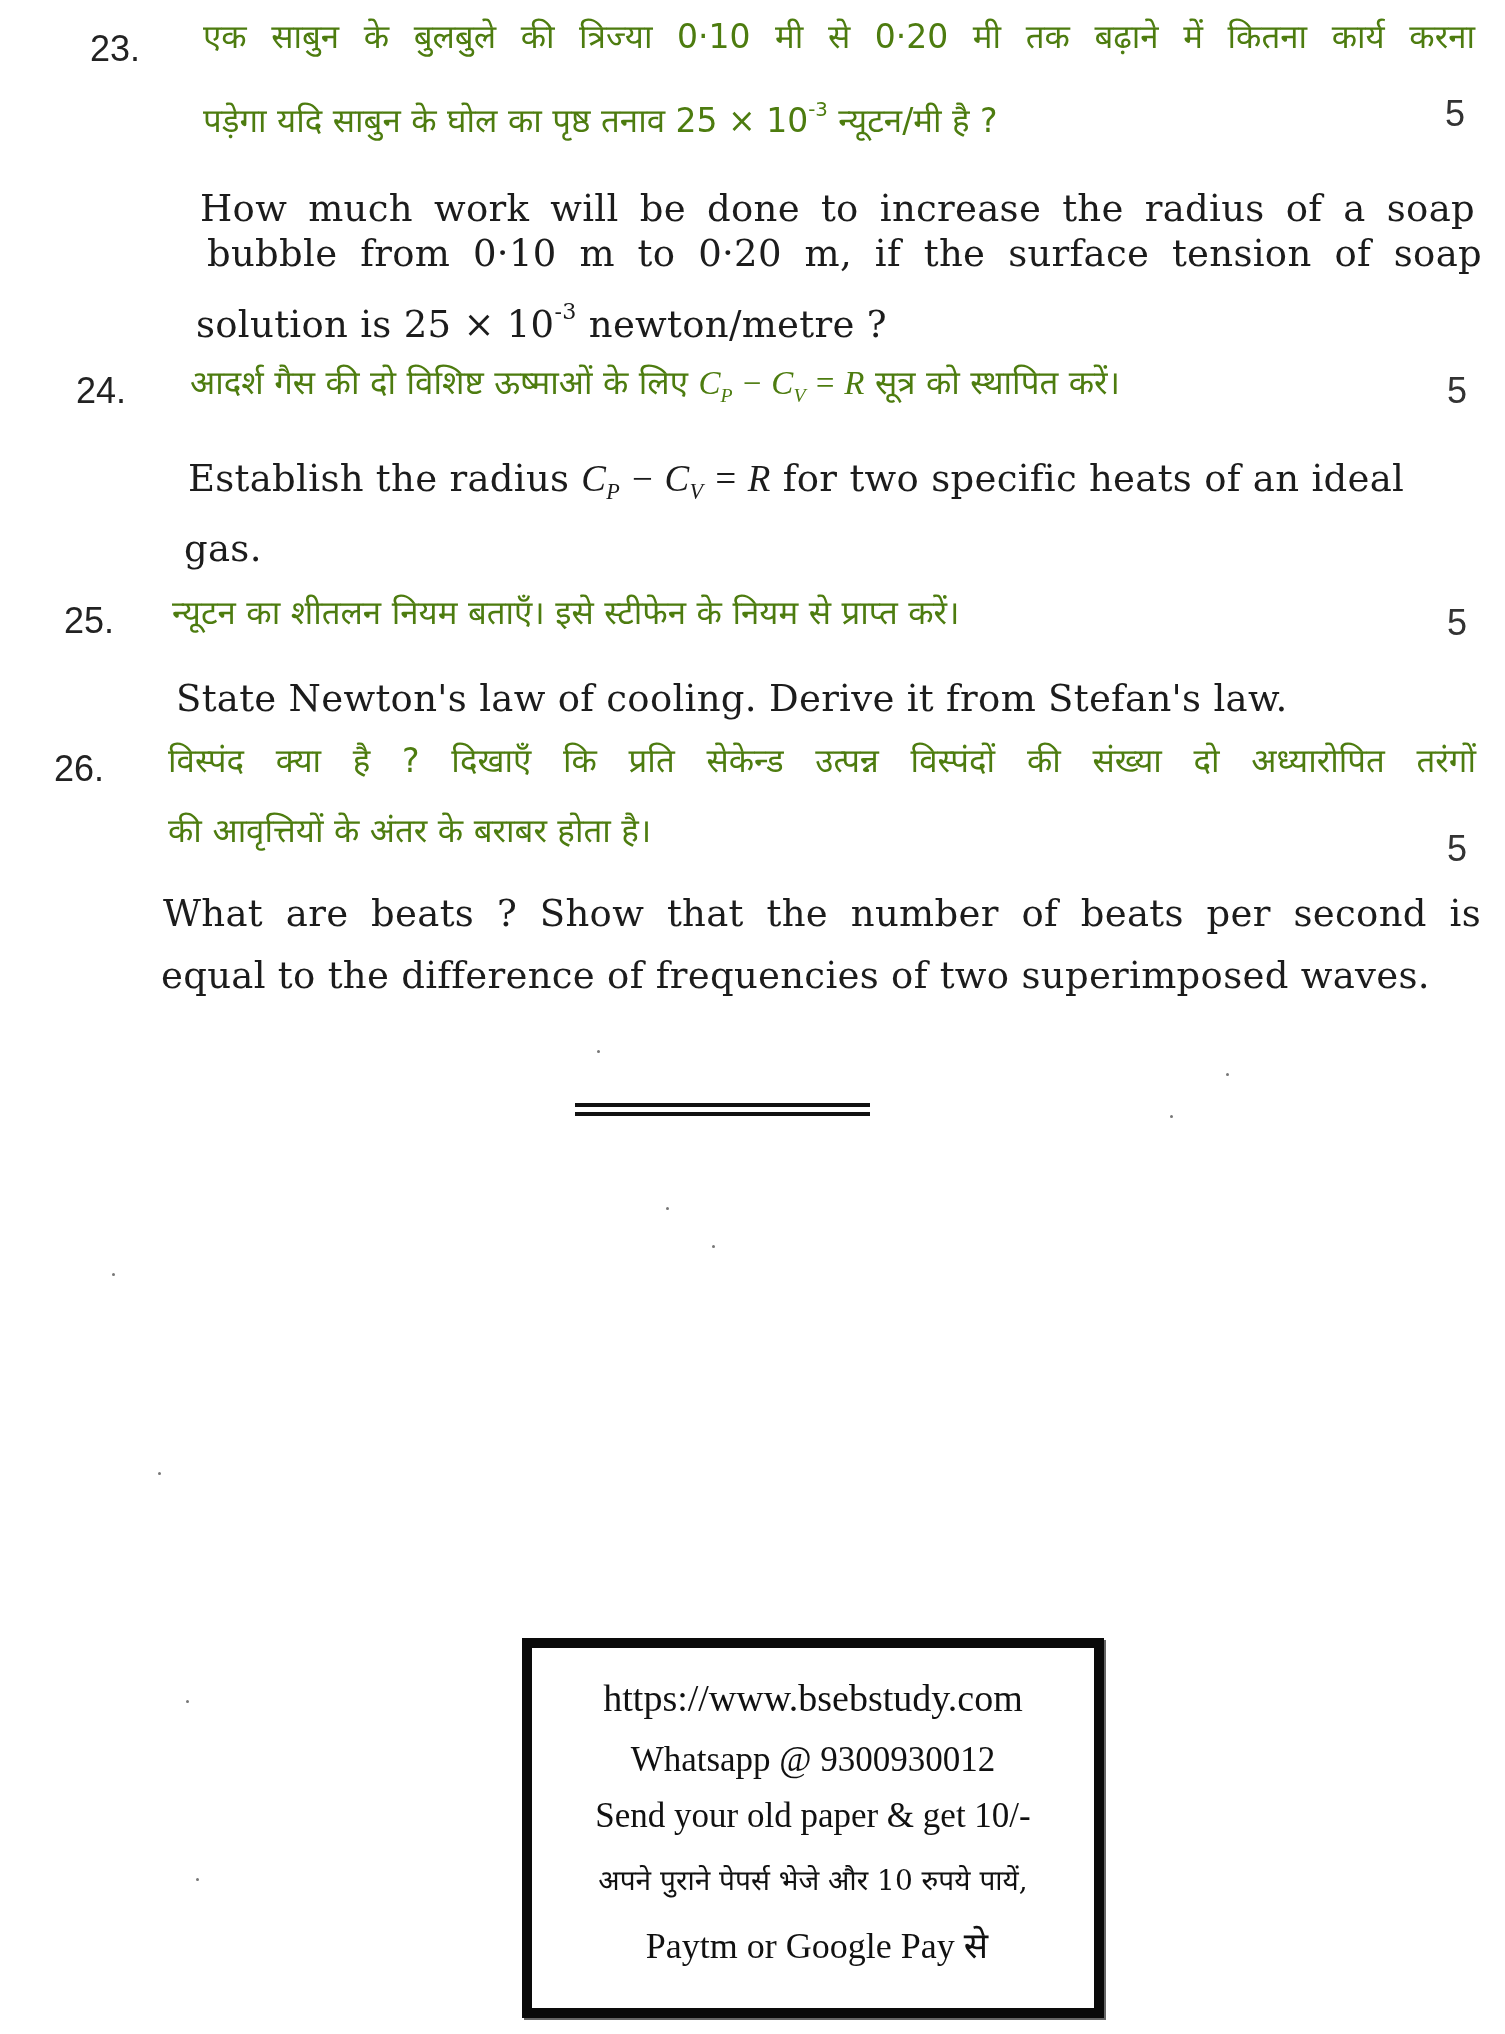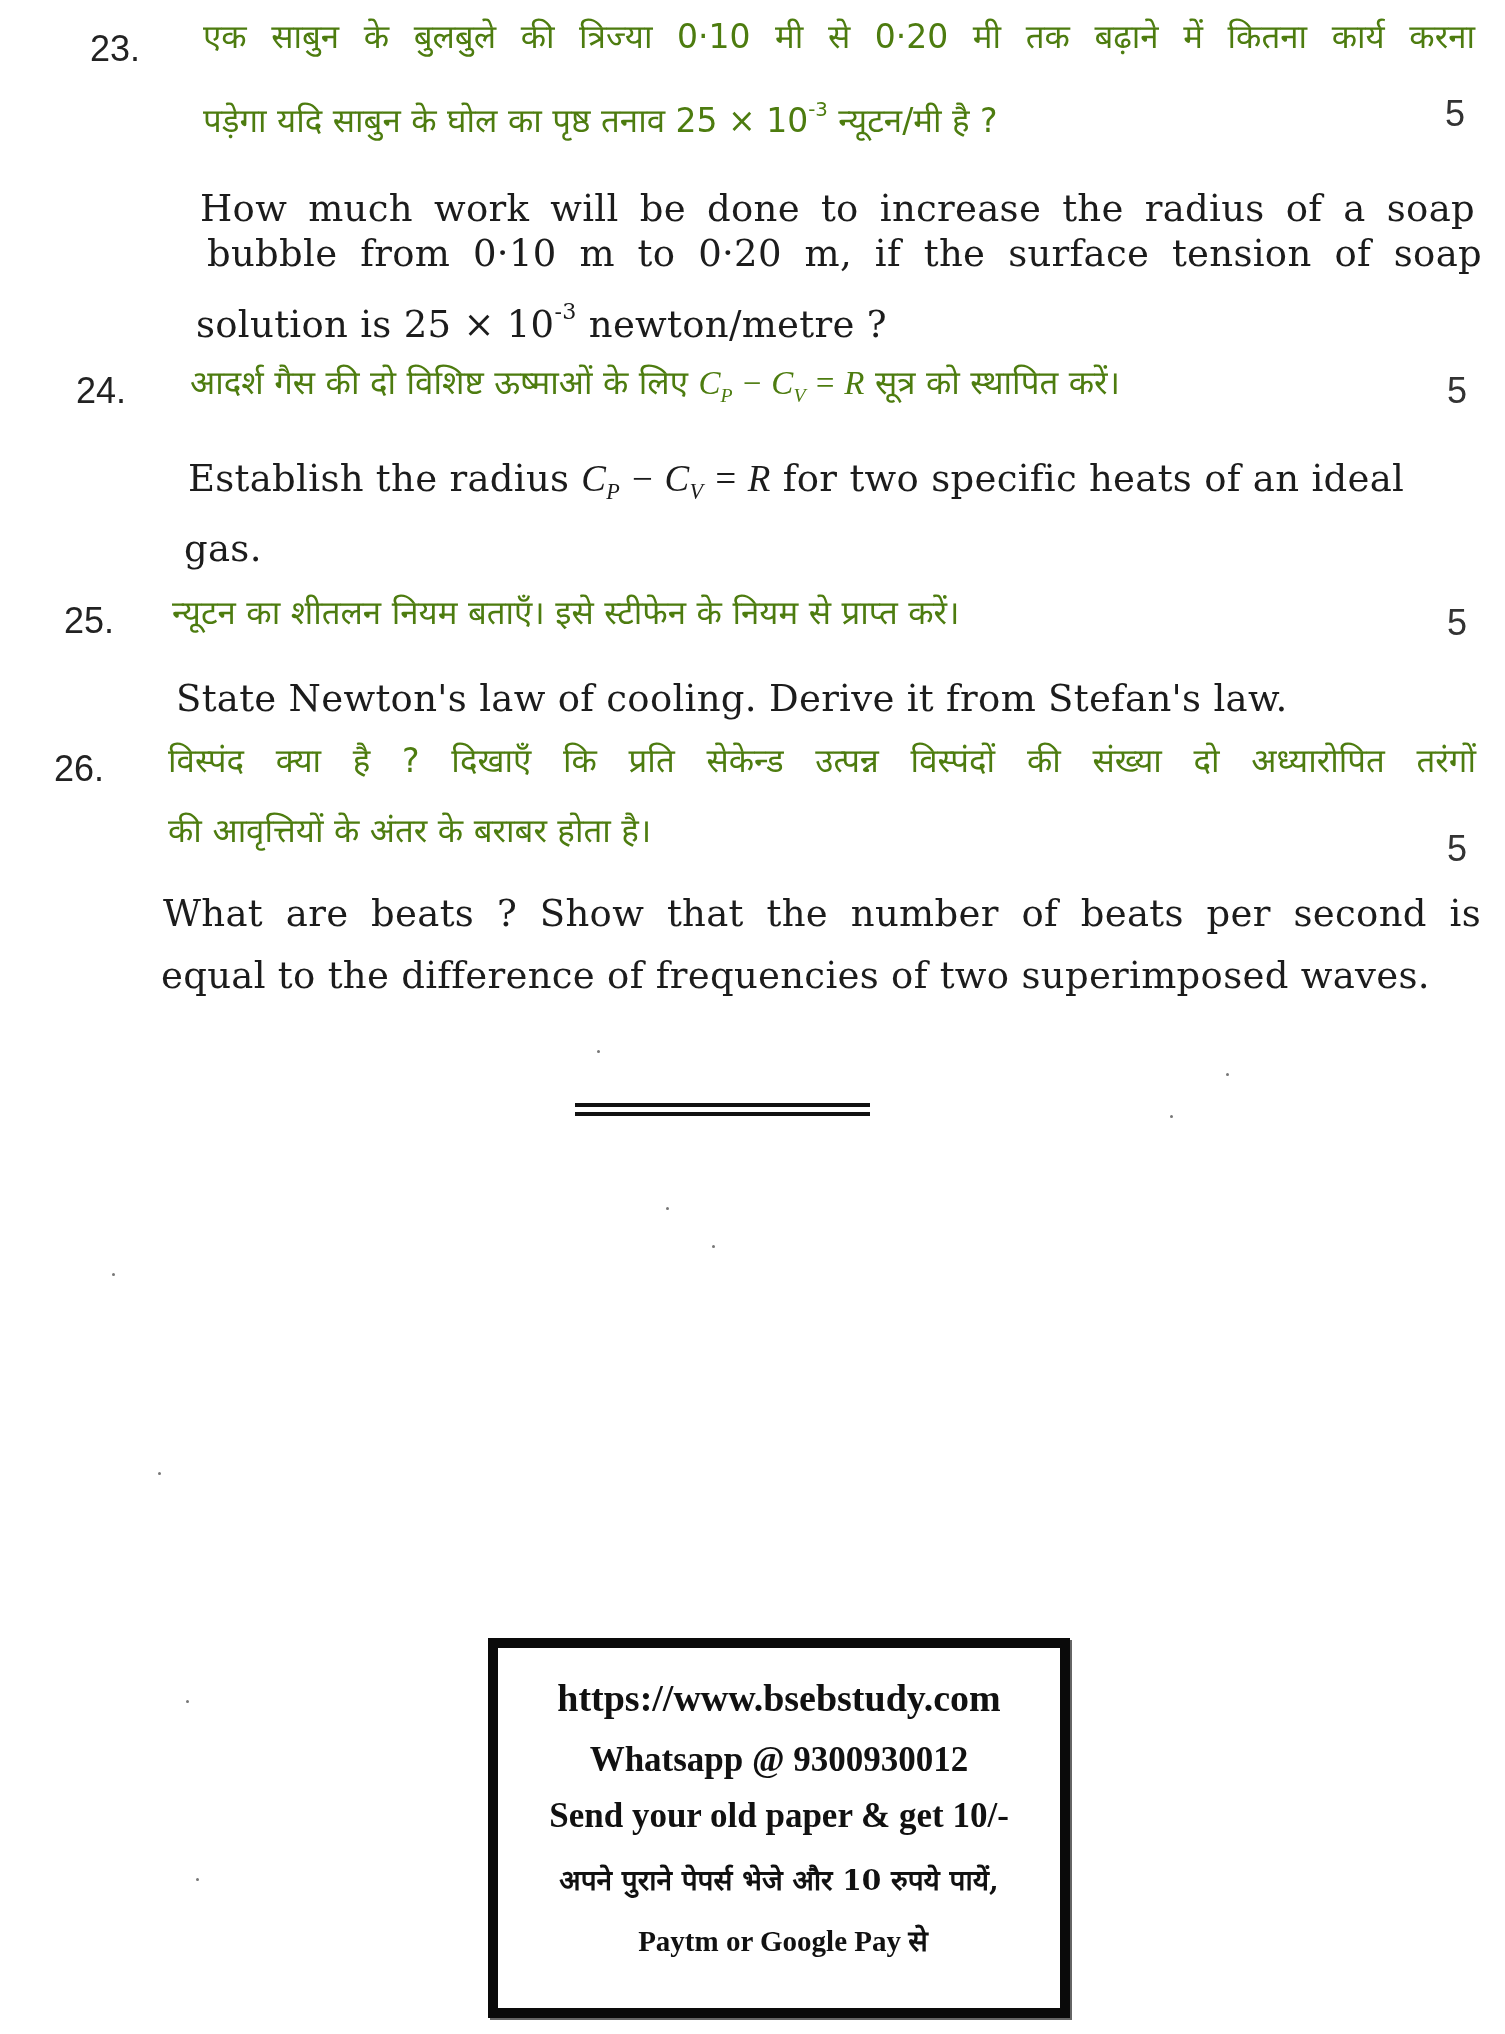--- a/index.html
+++ b/index.html
@@ -46,36 +46,36 @@
   .math { font-family: "Liberation Serif", "DejaVu Serif", serif; font-style: italic; }
   .math sub { font-size: 0.6em; }
   sup.exp { font-size: 0.6em; vertical-align: 0.8em; }
   .sep {
     position: absolute;
     left: 575px; width: 295px;
     height: 4px; background: #111;
   }
   .promo-box {
     position: absolute;
-    left: 488px; top: 1638px;
+    left: 522px; top: 1638px;
     width: 562px; height: 360px;
     border: 10px solid #0a0a0a;
     background: #fff;
     box-shadow: 2px 2px 0 #666;
     text-align: center;
     font-family: "Liberation Serif", "DejaVu Serif", serif;
-    font-weight: bold;
+    font-weight: normal;
     color: #111;
   }
   .promo-line { position: absolute; left: 0; right: 0; white-space: nowrap; }
   .promo-url { top: 28px; font-size: 38px; }
   .promo-wa { top: 92px; font-size: 35px; }
   .promo-send { top: 148px; font-size: 35px; }
   .promo-hindi { top: 212px; font-size: 28px; font-family: "DejaVu Serif", serif; }
-  .promo-pay { top: 272px; font-size: 29px; margin-left: 8px; }
+  .promo-pay { top: 272px; font-size: 36px; margin-left: 8px; }
   .speck { position: absolute; width: 3px; height: 3px; background: #777; border-radius: 50%; }
 </style>
 </head>
 <body>
 
 <div>
   <span class="q-num" style="left:90px; top:28px;">23.</span>
   <div class="line hindi justify" style="left:203px; top:20px; width:1272px;">एक साबुन के बुलबुले की त्रिज्या 0·10 मी से 0·20 मी तक बढ़ाने में कितना कार्य करना</div>
   <div class="line hindi" style="left:203px; top:100px;"><span>पड़ेगा यदि साबुन के घोल का पृष्ठ तनाव 25 × 10</span><sup class="exp">-3</sup><span> न्यूटन/मी है ?</span></div>
   <span class="marks" style="left:1445px; top:93px;">5</span>

